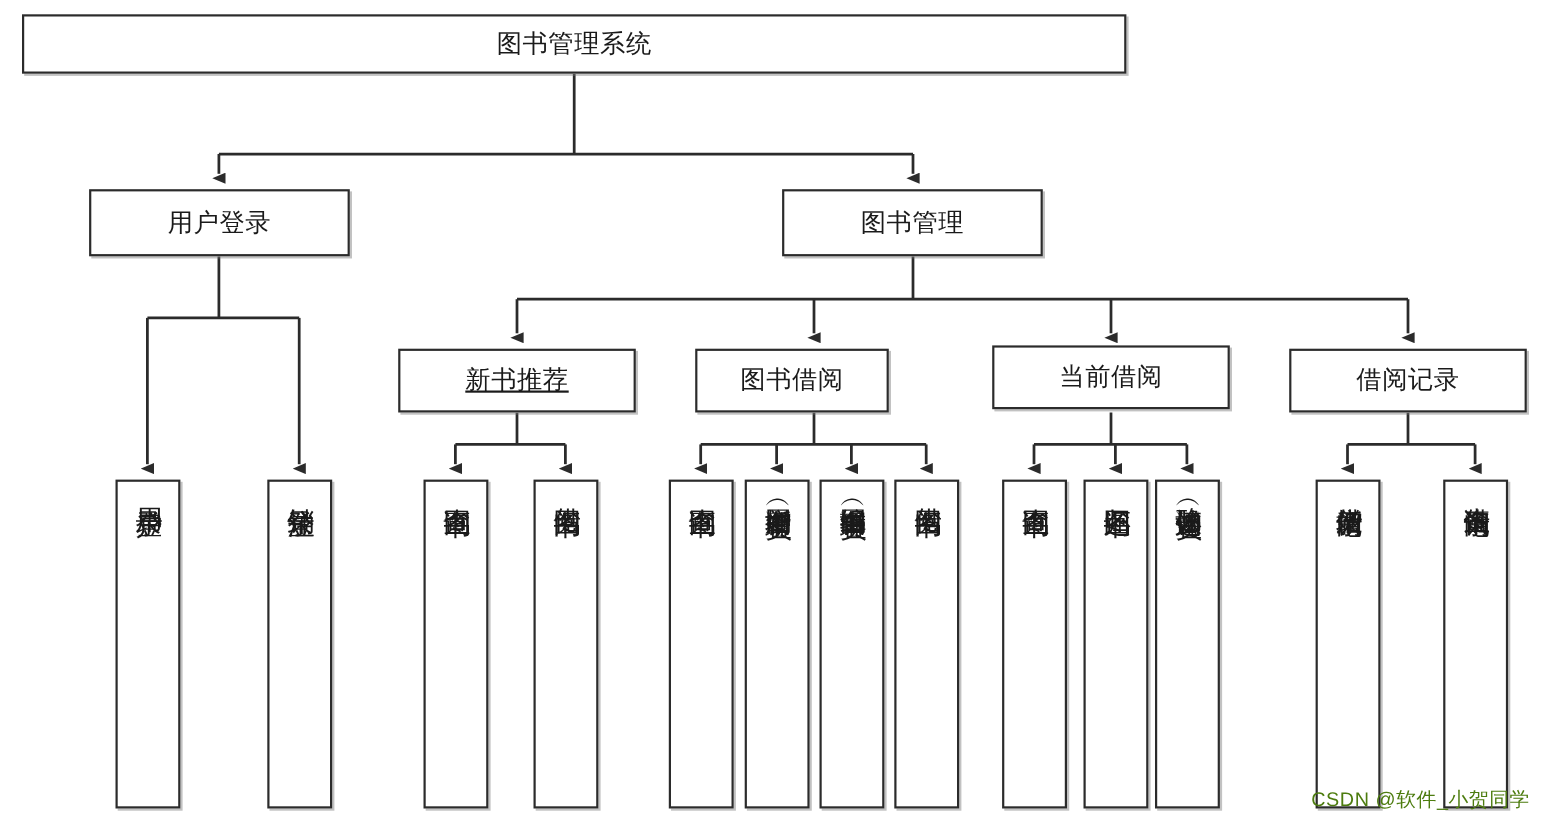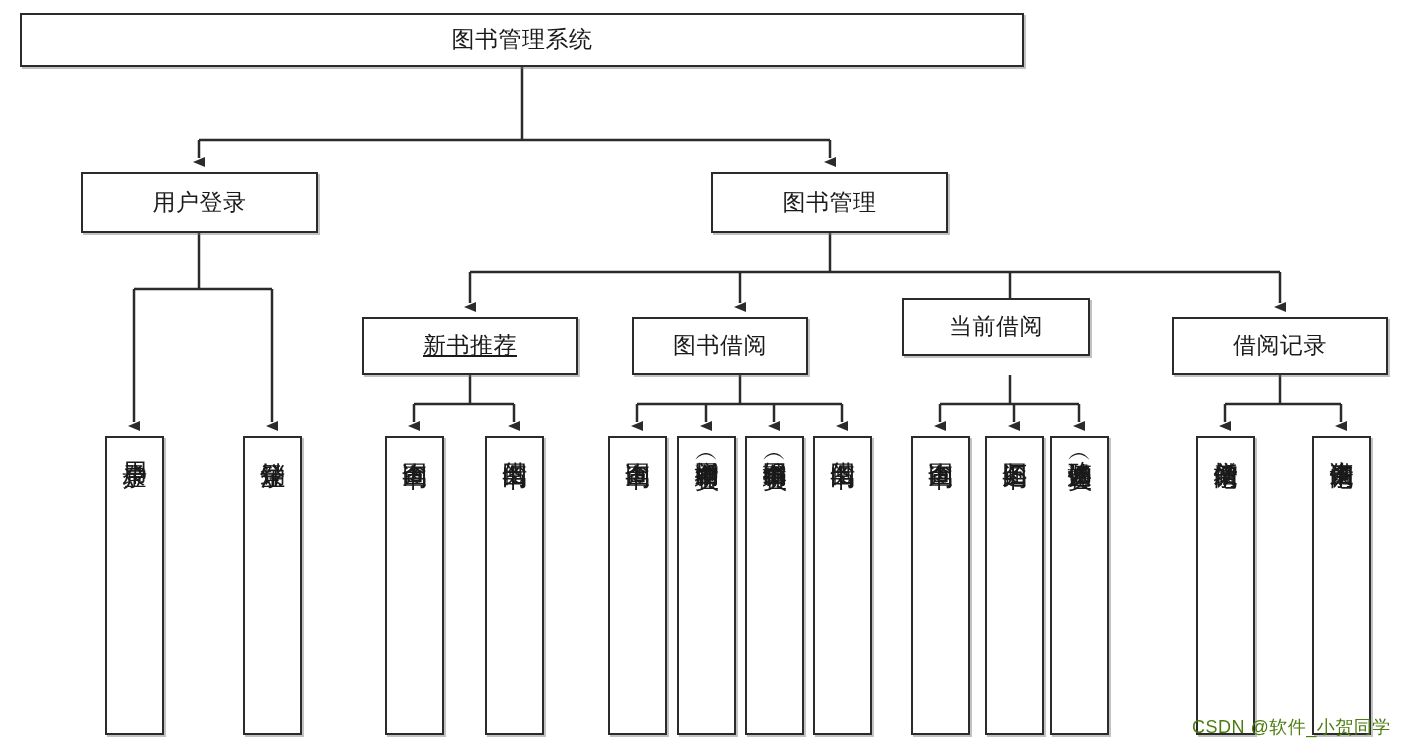--- a/index.html
+++ b/index.html
@@ -138,21 +138,21 @@
   <div class="node horiz" style="left:711px; top:172px; width:237px; height:61px;">
     <span class="lbl">图书管理</span>
   </div>
 
   <div class="node horiz" style="left:362px; top:317px; width:216px; height:58px;text-decoration:underline;">
     <span class="lbl">新书推荐</span>
   </div>
   <div class="node horiz" style="left:632px; top:317px; width:176px; height:58px;">
     <span class="lbl">图书借阅</span>
   </div>
-  <div class="node horiz" style="left:902px; top:298px; width:188px; height:58px;">
+  <div class="node horiz" style="left:902px; top:314px; width:216px; height:58px;">
     <span class="lbl">当前借阅</span>
   </div>
   <div class="node horiz" style="left:1172px; top:317px; width:216px; height:58px;">
     <span class="lbl">借阅记录</span>
   </div>
 
   <div class="node leaf" style="left:105px; top:436px; width:59px; height:299px;">
     <span class="lbl">用户登录</span>
   </div>
   <div class="node leaf" style="left:243px; top:436px; width:59px; height:299px;">

